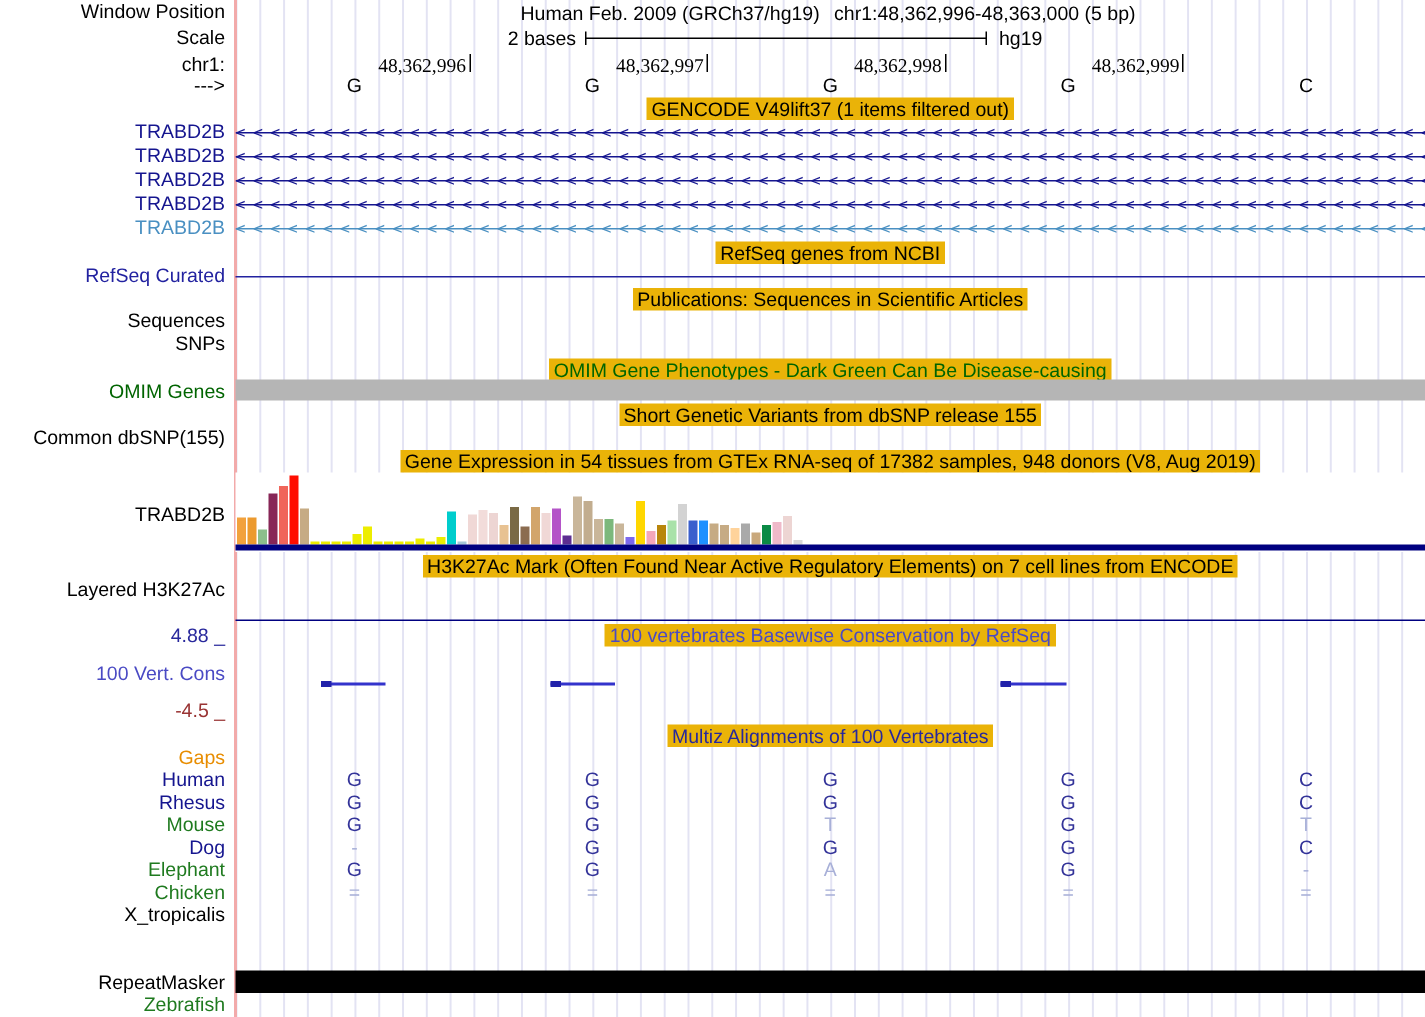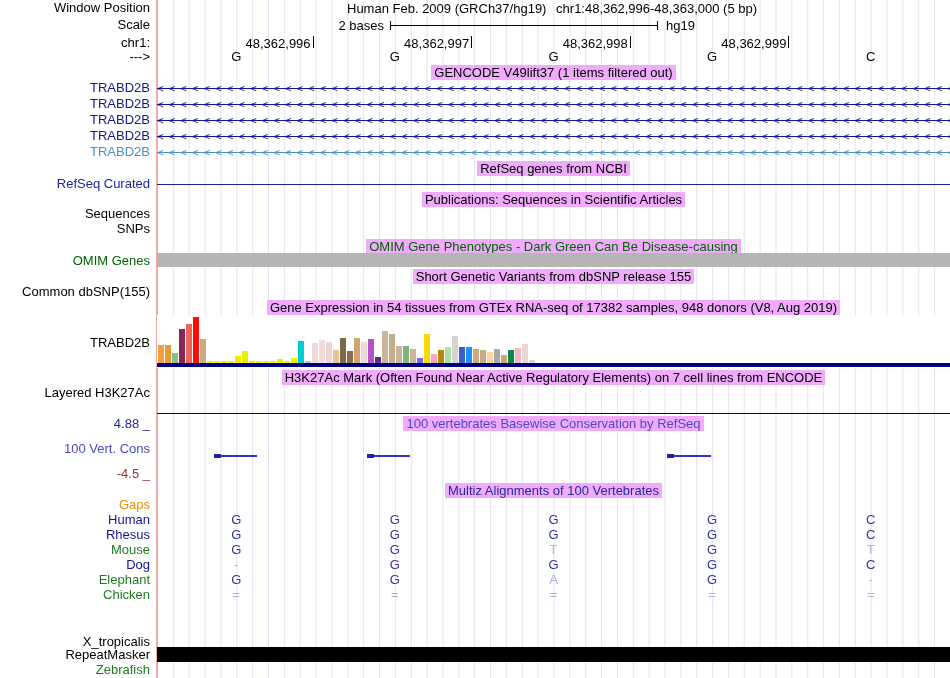--- a/index.html
+++ b/index.html
@@ -4,27 +4,27 @@
 <style>
   html,body{margin:0;padding:0;background:#fff;}
   #screen{position:relative;width:950px;height:678px;background:#fff;overflow:hidden;
           font-family:"Liberation Sans",sans-serif;font-size:13px;color:#000;}
   .grid{position:absolute;left:157px;top:0;width:793px;height:678px;
         background-image:linear-gradient(to right,#e3e3f3 1px,transparent 1px);
         background-size:15.86px 100%;}
   .pink-line{position:absolute;left:156px;top:0;width:2px;height:678px;background:#f2aaaa;}
   .label{position:absolute;left:0;width:150px;text-align:right;font-size:13px;line-height:14px;white-space:nowrap;}
   .title{position:absolute;left:157px;width:793px;text-align:center;font-size:13px;line-height:14px;white-space:nowrap;}
-  .title span{background:#f0abfc;padding:0 3px;}
+  .title span{background:#eab308;padding:0 3px;}
   .hline{position:absolute;left:157px;width:793px;}
   .generow{position:absolute;left:157px;width:793px;height:15px;overflow:hidden;}
   .generow .gline{position:absolute;left:0;top:7px;width:100%;height:1px;}
   .generow .arrows{position:absolute;left:0;top:0;width:100%;height:15px;line-height:15px;
                    font-size:11px;letter-spacing:5px;white-space:nowrap;font-family:"DejaVu Sans Mono",monospace;}
-  .coordnum{position:absolute;font-size:13px;white-space:nowrap;text-align:right;width:120px;}
+  .coordnum{position:absolute;font-size:13px;white-space:nowrap;text-align:right;width:120px;font-family:Liberation Serif, serif;}
   .tick{position:absolute;width:1px;height:12px;background:#000;}
   .baseletter{position:absolute;transform:translateX(-50%);font-size:13px;line-height:14px;}
   .bar{position:absolute;width:6px;}
   .consseg{position:absolute;height:2px;background:#3333cc;}
   .consseg i{position:absolute;left:0;top:-1px;width:7px;height:4px;background:#2222aa;display:block;}
   .mzletter{position:absolute;transform:translateX(-50%);font-size:13px;line-height:14px;font-weight:bold;}
   .scalebar{position:absolute;height:1px;background:#000;}
   .scaletick{position:absolute;width:1px;height:9px;background:#000;}
   .whitebox{position:absolute;background:#fff;}
 </style>
@@ -226,19 +226,19 @@
       <div class="mzletter" style="left: 394.9px; top: 573px; color: rgb(51, 51, 153); font-weight: normal;">G</div>
       <div class="mzletter" style="left: 553.5px; top: 573px; color: rgb(168, 176, 216); font-weight: normal;">A</div>
       <div class="mzletter" style="left: 712.1px; top: 573px; color: rgb(51, 51, 153); font-weight: normal;">G</div>
       <div class="mzletter" style="left: 870.7px; top: 573px; color: rgb(168, 176, 216); font-weight: normal;">-</div>
       <div class="label" style="top: 588px; color: rgb(31, 122, 31);">Chicken</div>
       <div class="mzletter" style="left: 236.3px; top: 588px; color: rgb(168, 176, 216); font-weight: normal;">=</div>
       <div class="mzletter" style="left: 394.9px; top: 588px; color: rgb(168, 176, 216); font-weight: normal;">=</div>
       <div class="mzletter" style="left: 553.5px; top: 588px; color: rgb(168, 176, 216); font-weight: normal;">=</div>
       <div class="mzletter" style="left: 712.1px; top: 588px; color: rgb(168, 176, 216); font-weight: normal;">=</div>
       <div class="mzletter" style="left: 870.7px; top: 588px; color: rgb(168, 176, 216); font-weight: normal;">=</div>
-      <div class="label" style="top: 603px; color: rgb(0, 0, 0); margin-top: 32px;">X_tropicalis</div>
+      <div class="label" style="top: 603px; color: rgb(0, 0, 0);">X_tropicalis</div>
       <div class="label" style="top: 617px; color: rgb(31, 122, 31); margin-top: 46px;">Zebrafish</div>
     </div>
 
   <div class="label" style="top:648px">RepeatMasker</div>
   <div class="hline" style="top:647px;height:15px;background:#000"></div>
 </div>
 
 </body></html>

